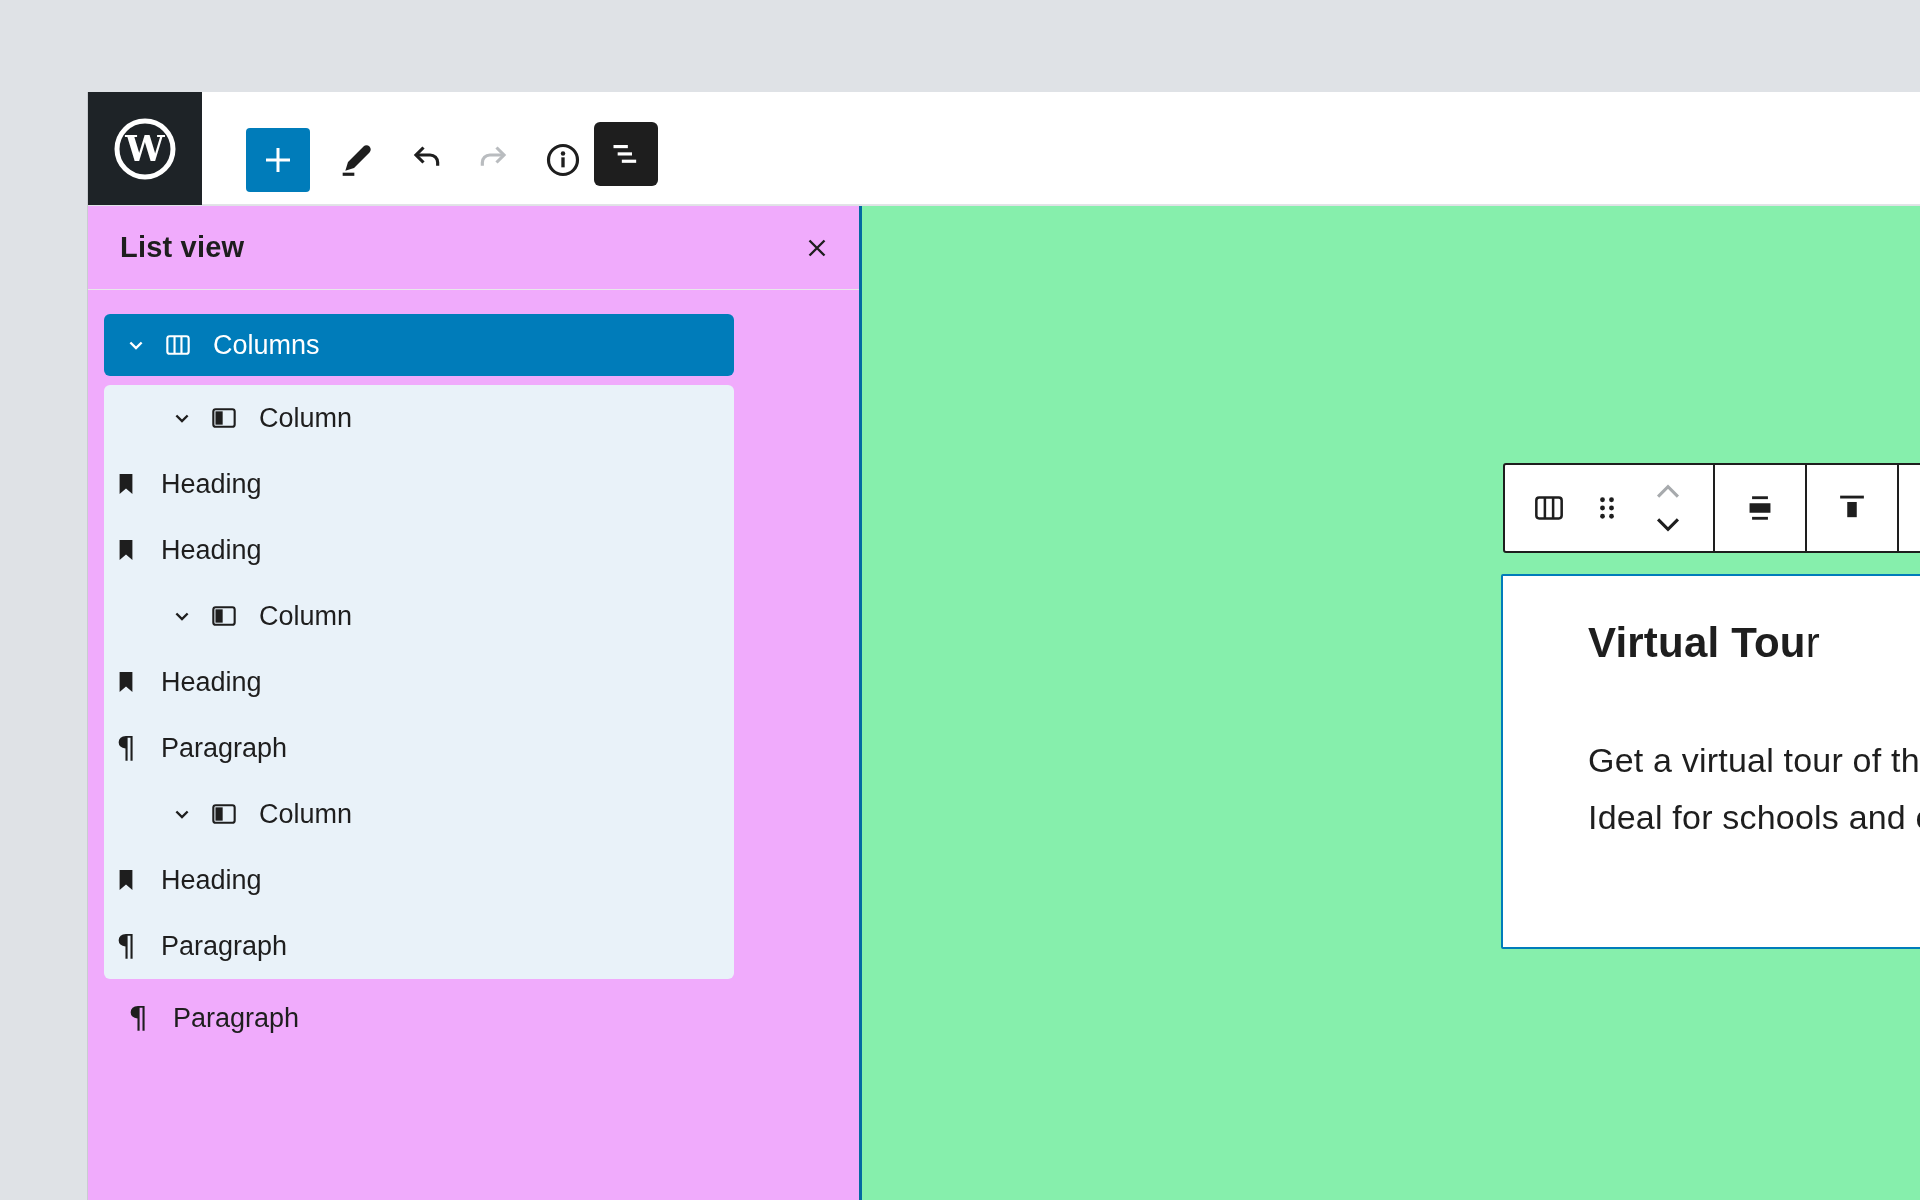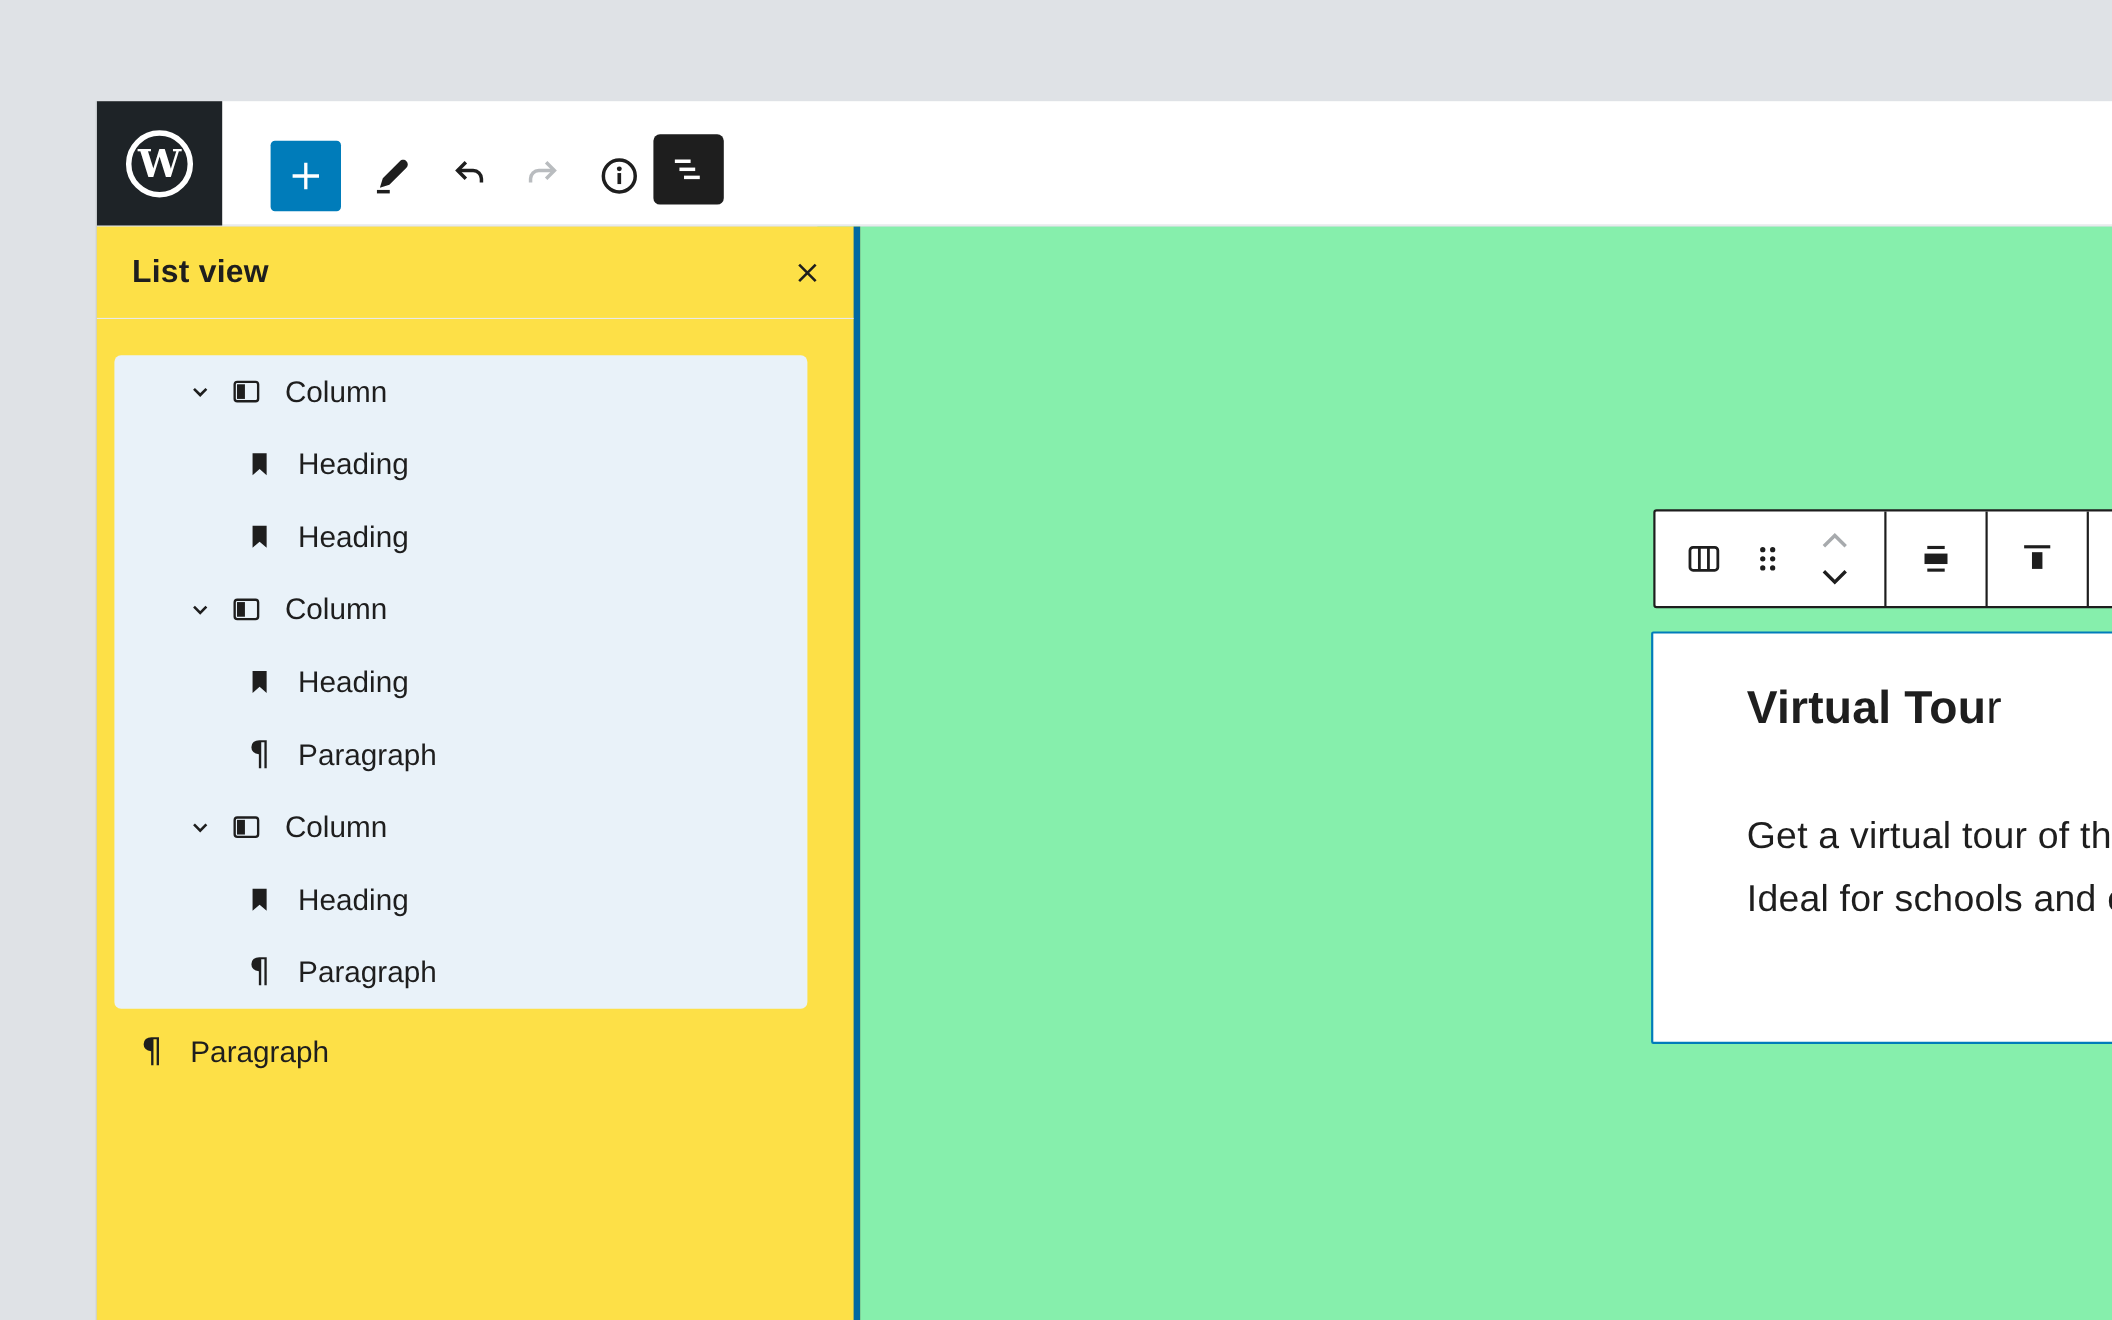--- a/index.html
+++ b/index.html
@@ -14,40 +14,40 @@
   .logo-square { position:absolute; left:0; top:0; width:114px; height:113px;
                  background:#1e2327; display:flex; align-items:center; justify-content:center; cursor:pointer; }
   .plus-btn { position:absolute; left:158px; top:36px; width:64px; height:64px; border:none;
               background:#007cba; border-radius:4px; display:flex; align-items:center; justify-content:center; cursor:pointer; }
   .tb-icon-btn { position:absolute; top:34px; width:68px; height:68px; background:transparent; border:none;
                  display:flex; align-items:center; justify-content:center; cursor:pointer; border-radius:4px; }
   .lv-toggle { position:absolute; left:506px; top:30px; width:64px; height:64px; border:none;
                background:#1e1e1e; border-radius:6px; display:flex; align-items:center; justify-content:center; cursor:pointer; }
 
   
-  .sidebar { position:absolute; left:88px; top:206px; width:694px; bottom:0; background:#fde047;
-             border-right:6px solid #0369a1; }
+  .sidebar { position:absolute; left:88px; top:206px; width:774px; bottom:0; background:#f0abfc;
+             border-right:3px solid #0369a1; }
   .window-edge { position:absolute; left:87px; top:92px; width:1px; bottom:0; background:#c9ccd0; }
   .lv-header { height:84px; border-bottom:1px solid #e8e9ea; display:flex; align-items:center;
                padding:0 16px 0 32px; }
   .lv-title { flex:1; font-size:29px; font-weight:600; letter-spacing:.2px; }
   .lv-close { width:52px; height:52px; border:none; background:transparent; display:flex;
               align-items:center; justify-content:center; cursor:pointer; border-radius:4px; }
 
   .tree { position:absolute; top:108px; left:16px; width:630px; }
   .t-row { display:flex; align-items:center; height:62px; border-radius:6px; font-size:27px; cursor:pointer; }
   .t-row.selected { background:#007cba; color:#fff; }
   .children { margin-top:9px; background:#e9f2f9; border-radius:6px; }
   .children .t-row { height:66px; border-radius:0;align-items:center; }
   .t-row .chev { width:40px; display:flex; justify-content:center; align-items:center; }
   .t-row .ticon { width:44px; display:flex; justify-content:center; align-items:center; }
   .t-row .tlabel { margin-left:13px; white-space:nowrap; }
   .t-row.lvl1 { padding-left:12px; }
   .t-row.lvl2 { padding-left:58px; }
-  .t-row.lvl3 { padding-left:110px; }
+  .t-row.lvl3 { }
   .t-row.rootrow { padding-left:12px; margin-top:8px; }
   .pilcrow { font-family:"DejaVu Sans", sans-serif; font-size:31px; line-height:1; transform:translateY(-1px); }
 
   
   .canvas { position:absolute; left:743px; top:206px; right:0; bottom:0; background:#86efac; }
 
   .block-toolbar { position:absolute; left:760px; top:257px; height:90px; display:flex;
                    background:#fff; border:2px solid #1e1e1e; border-radius:3px; }
   .bt-group { display:flex; align-items:center; }
   .bt-group + .bt-group { border-left:2px solid #1e1e1e; }
@@ -205,20 +205,35 @@
       <span class="lv-title">List view</span>
       <button class="lv-close">
         <svg width="30" height="30" viewBox="0 0 24 24">
           <path d="M6 6 L18 18 M18 6 L6 18" stroke="#1e1e1e" stroke-width="1.9" fill="none"></path>
         </svg>
       </button>
     </div>
 
     <div class="tree">
 
+      <div class="t-row lvl1 selected">
+        <span class="chev">
+          <svg width="30" height="30" viewBox="0 0 24 24">
+              <path d="M7.5 10 l4.5 4.5 4.5 -4.5" fill="none" stroke="currentColor" stroke-width="1.9"></path>
+            </svg>
+        </span>
+        <span class="ticon">
+          <svg width="32" height="32" viewBox="0 0 24 24">
+            <rect x="4" y="5.4" width="16" height="13.2" rx="1.8" fill="none" stroke="currentColor" stroke-width="1.6"></rect>
+            <line x1="9.4" y1="5.4" x2="9.4" y2="18.6" stroke="currentColor" stroke-width="1.6"></line>
+            <line x1="14.6" y1="5.4" x2="14.6" y2="18.6" stroke="currentColor" stroke-width="1.6"></line>
+          </svg>
+        </span>
+        <span class="tlabel">Columns</span>
+      </div>
 
       <div class="children">
 
         <div class="t-row lvl2">
           <span class="chev">
             <svg width="30" height="30" viewBox="0 0 24 24">
                 <path d="M7.5 10 l4.5 4.5 4.5 -4.5" fill="none" stroke="currentColor" stroke-width="1.9"></path>
               </svg>
           </span>
           <span class="ticon">

